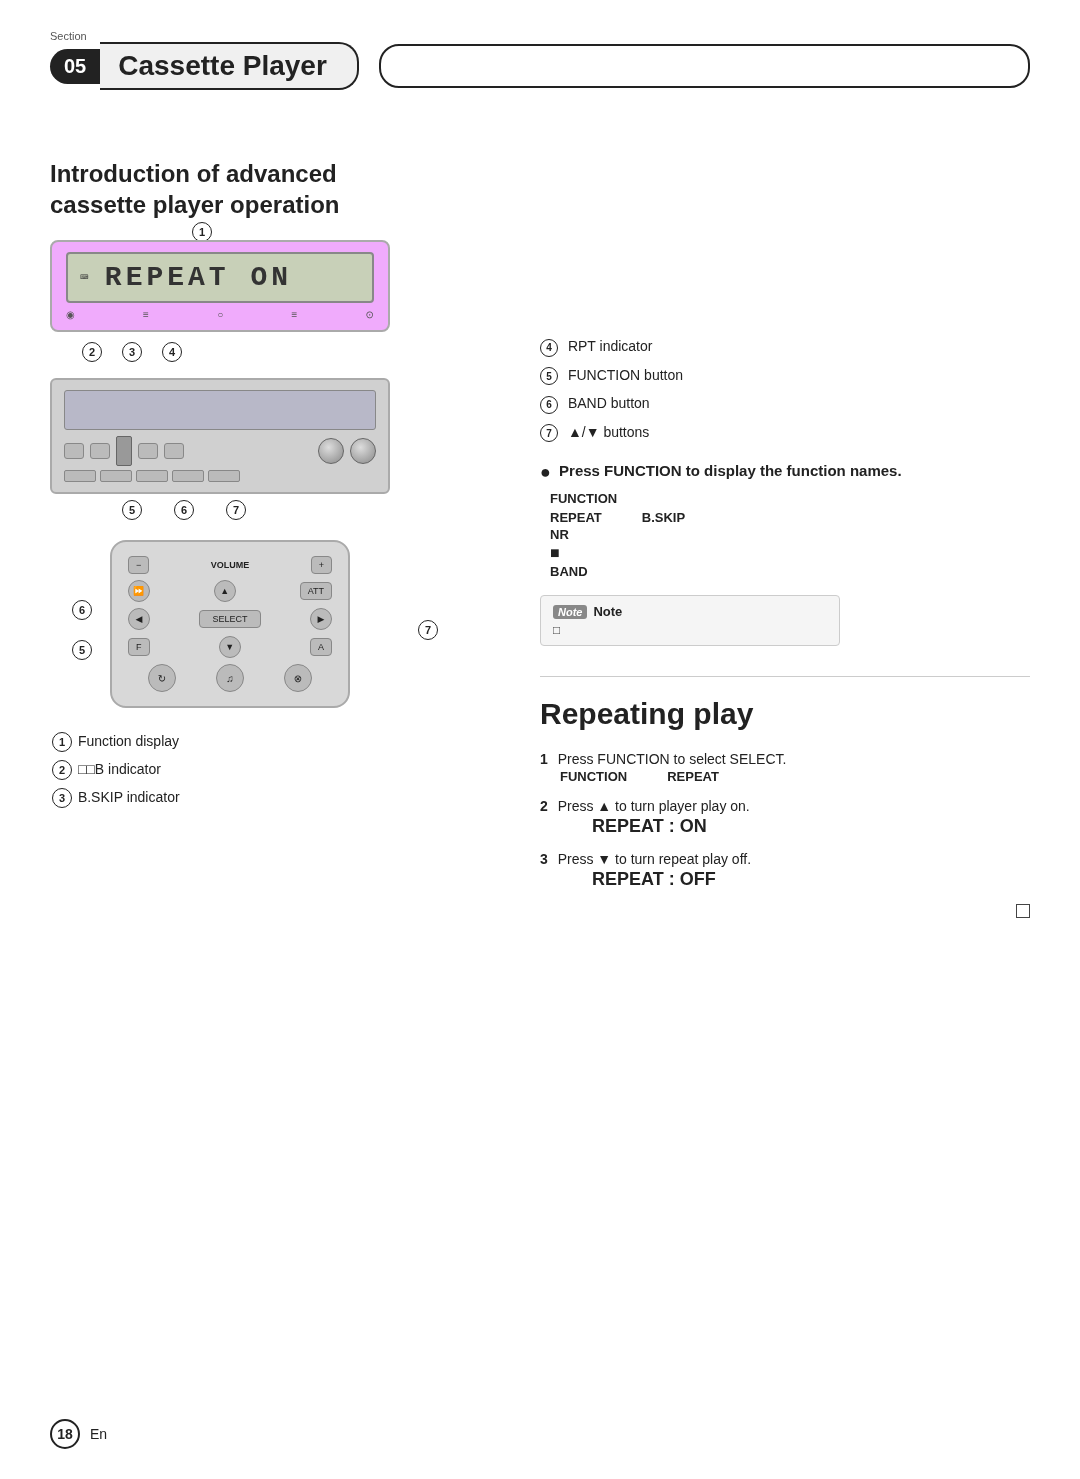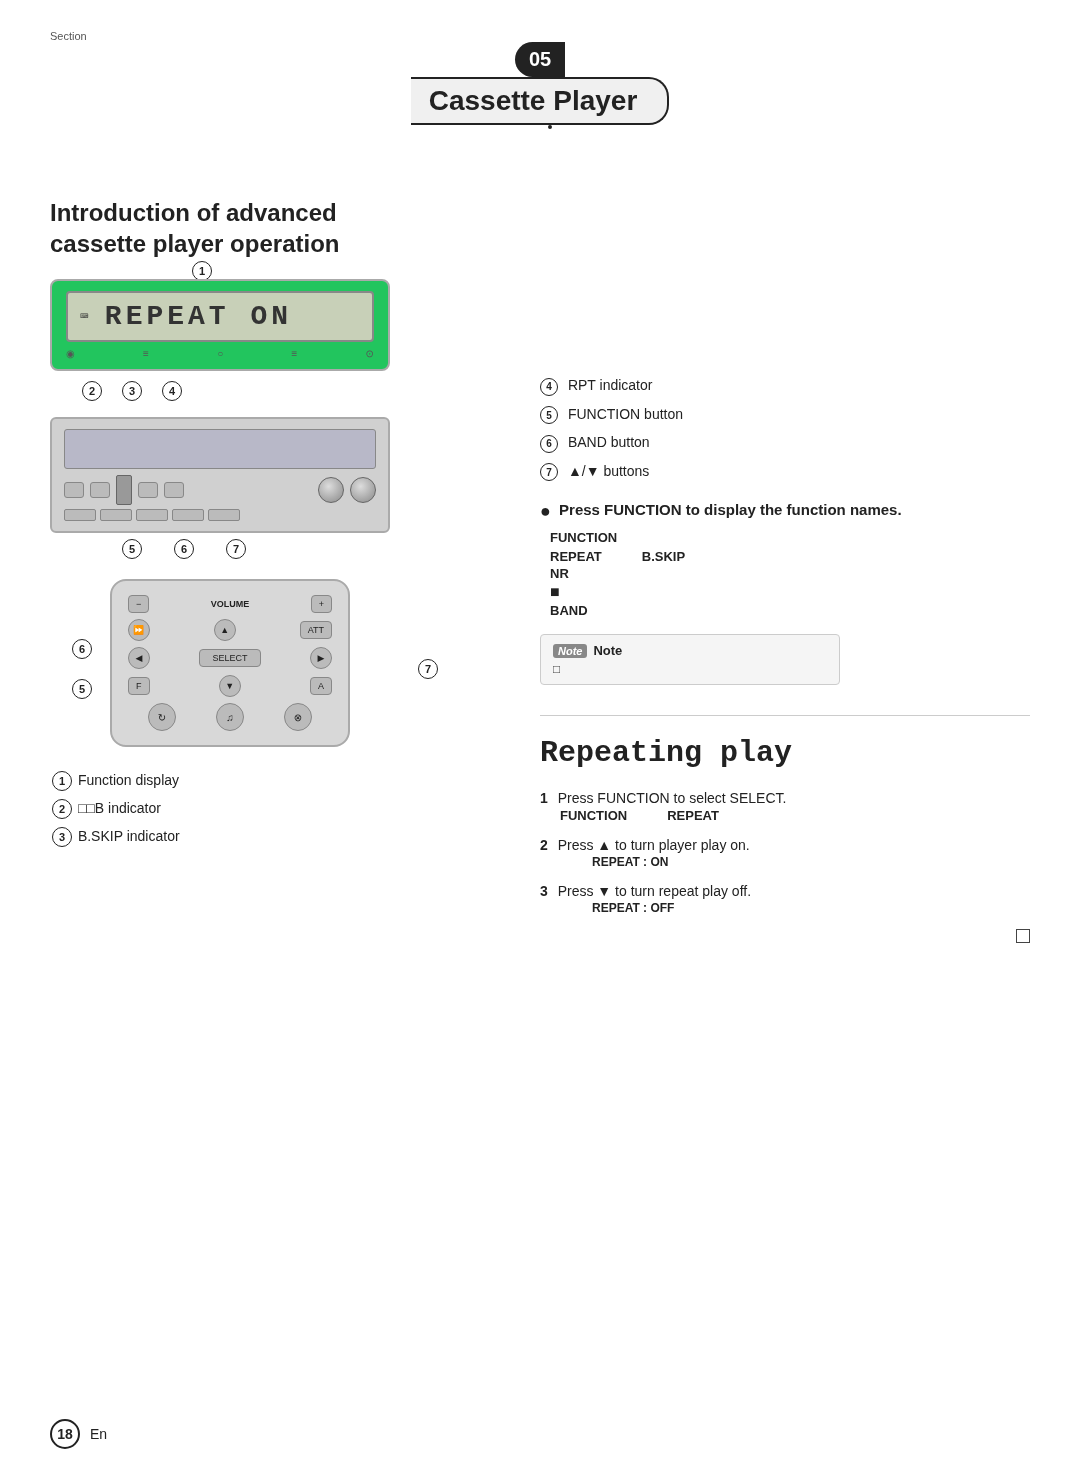--- a/index.html
+++ b/index.html
@@ -23,21 +23,20 @@
       font-size: 11px;
       color: #555;
       position: absolute;
       top: 30px;
       left: 50px;
     }
     .section-box {
       display: flex;
       align-items: center;
       margin-top: 12px;
-      flex-direction: column;
     }
     .section-number {
       background: #222;
       color: #fff;
       font-size: 20px;
       font-weight: bold;
       padding: 6px 14px;
       border-radius: 20px 0 0 20px;
     }
     .section-title-box {
@@ -77,21 +76,21 @@
       font-size: 24px;
       font-weight: bold;
       margin-bottom: 20px;
       line-height: 1.3;
     }
 
     
     .display-unit {
       border: 2px solid #aaa;
       border-radius: 8px;
-      background: #22c55e;
+      background: #f0abfc;
       padding: 10px 14px;
       margin-bottom: 10px;
       position: relative;
       width: 340px;
     }
     .display-screen {
       background: #c8d0b8;
       border: 2px solid #888;
       border-radius: 4px;
       padding: 8px 12px;
@@ -303,21 +302,20 @@
     
     .repeating-section {
       margin-top: 30px;
       border-top: 1px solid #ccc;
       padding-top: 20px;
     }
     .repeating-title {
       font-size: 30px;
       font-weight: bold;
       margin-bottom: 20px;
-      font-family: Liberation Mono, monospace;
     }
 
     .step-item {
       margin-bottom: 14px;
       font-size: 14px;
     }
     .step-item .step-num {
       font-weight: bold;
       margin-right: 6px;
     }
@@ -325,21 +323,21 @@
       margin-left: 20px;
       font-weight: bold;
       font-size: 13px;
       display: flex;
       gap: 40px;
       margin-top: 2px;
     }
 
     .repeat-result {
       font-weight: bold;
-      font-size: 12px;
+      font-size: 18px;
       margin-left: 20px;
       margin-top: 2px;
       padding-left: 32px;
     }
 
     
     .bottom-legend {
       margin-top: 20px;
     }
     .legend-item {

